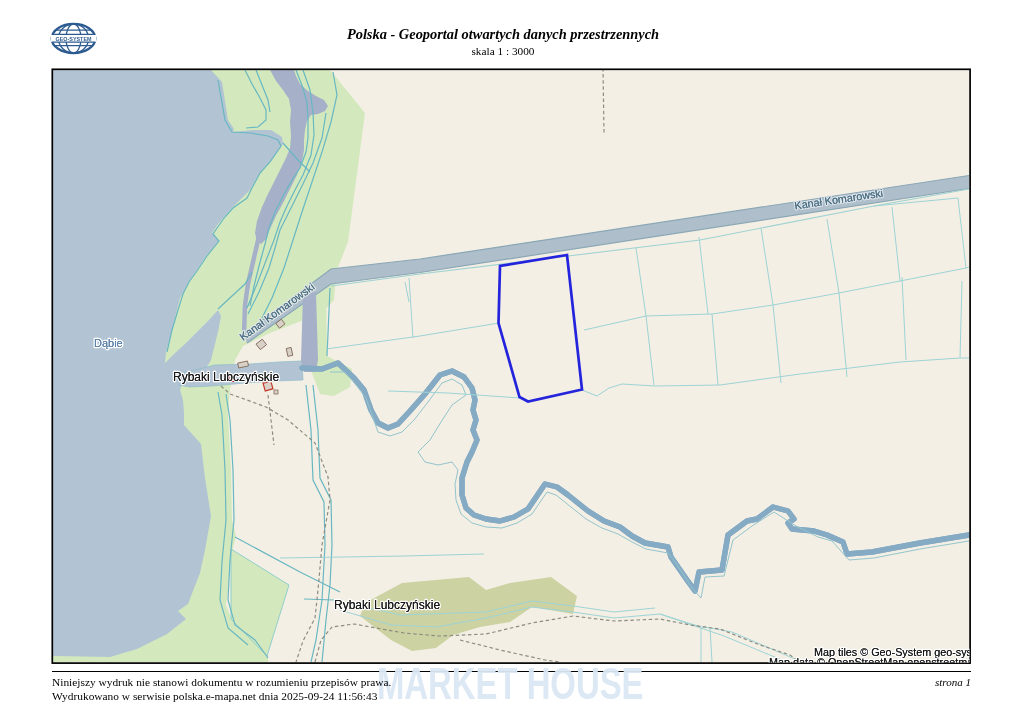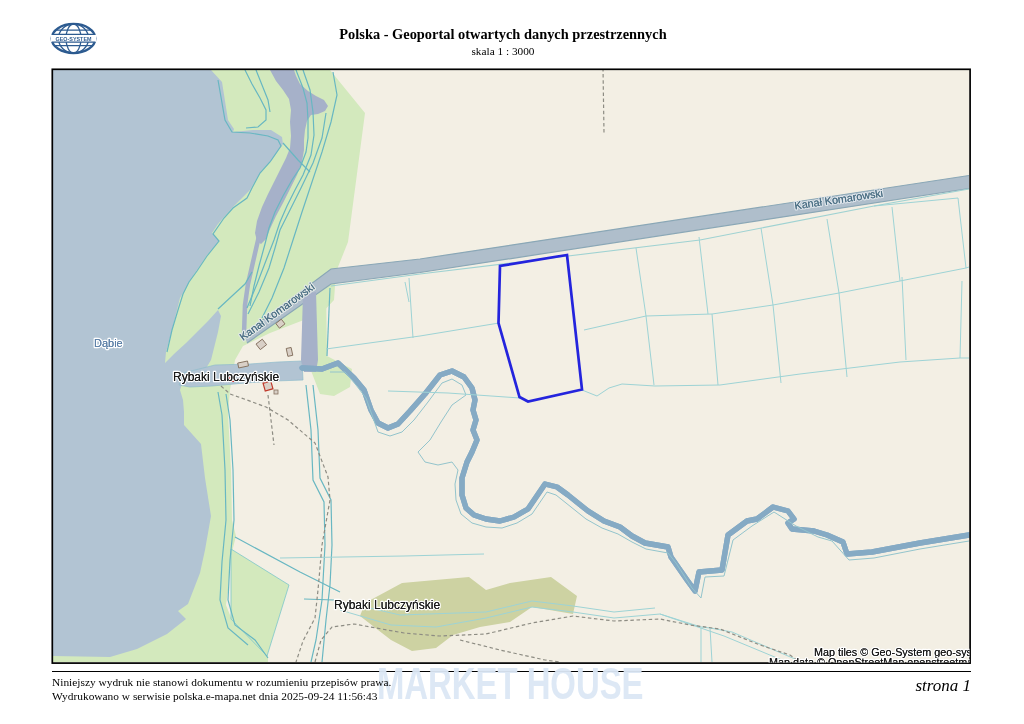--- a/index.html
+++ b/index.html
@@ -15,21 +15,21 @@
     <ellipse cx="24.5" cy="16.5" rx="21.8" ry="14.6" stroke-width="2.3"></ellipse>
     <ellipse cx="24.5" cy="16.5" rx="15" ry="14.5"></ellipse>
     <ellipse cx="24.5" cy="16.5" rx="7.5" ry="14.5"></ellipse>
     <path d="M7,8.2 L42,8.2 M5,23.6 L44,23.6"></path>
   </g>
   <rect x="2" y="12.4" width="45" height="7.8" fill="#ffffff"></rect>
   <path d="M2.7,12.4 L46.5,12.4 M2.7,20.2 L46.5,20.2" stroke="#2d5b90" stroke-width="1.2"></path>
   <text x="24.5" y="18.7" text-anchor="middle" font-size="5.9" font-weight="bold" fill="#2d5b90" font-family="Liberation Sans, sans-serif" textLength="36" lengthAdjust="spacingAndGlyphs">GEO-SYSTEM</text>
 </svg>
 
-<div class="abs serif" style="left:0;top:26px;width:1006px;text-align:center;font-size:14.4px;font-weight:bold;color:#000;">Polska - Geoportal otwartych danych przestrzennych</div>
+<div class="abs serif" style="left:0;top:26px;width:1006px;text-align:center;font-size:14.4px;font-weight:bold;color:#000;font-style:italic;">Polska - Geoportal otwartych danych przestrzennych</div>
 
 <div class="abs serif" style="left:0;top:44.5px;width:1006px;text-align:center;font-size:11.3px;color:#000;">skala 1 : 3000</div>
 
 <svg class="abs" style="left:0;top:0;" width="1024" height="724" viewBox="0 0 1024 724">
   <defs>
     <clipPath id="mapclip">
         <rect x="52.5" y="69.5" width="917" height="593"></rect>
       </clipPath>
   </defs>
   <g clip-path="url(#mapclip)">
@@ -157,15 +157,15 @@
     <text x="769" y="665.5" font-size="10.8" fill="#1a1a1a">Map data © OpenStreetMap openstreetmap.org</text>
   </g>
 </svg>
 
 <div class="abs" style="left:52px;top:671px;width:919px;height:1.2px;background:#000;z-index:1;"></div>
 
 <div class="abs serif" style="left:52px;top:676px;font-size:11.4px;color:#000;z-index:3;">Niniejszy wydruk nie stanowi dokumentu w rozumieniu przepisów prawa.</div>
 
 <div class="abs serif" style="left:52px;top:690px;font-size:11.4px;color:#000;z-index:3;text-align:center;">Wydrukowano w serwisie polska.e-mapa.net dnia 2025-09-24 11:56:43</div>
 
-<div class="abs serif" style="left:871px;top:676px;width:100px;text-align:right;font-size:17px;font-style:italic;color:#000;z-index:3;">strona 1</div>
+<div class="abs serif" style="left:871px;top:676px;width:100px;text-align:right;font-size:11px;font-style:italic;color:#000;z-index:3;">strona 1</div>
 
 <div class="abs" style="z-index:2;left:377px;top:658px;font-size:45px;font-weight:bold;color:rgba(219,231,244,0.95);transform:scaleX(0.73);transform-origin:left top;white-space:nowrap;">MARKET HOUSE</div>
 
 </body></html>

